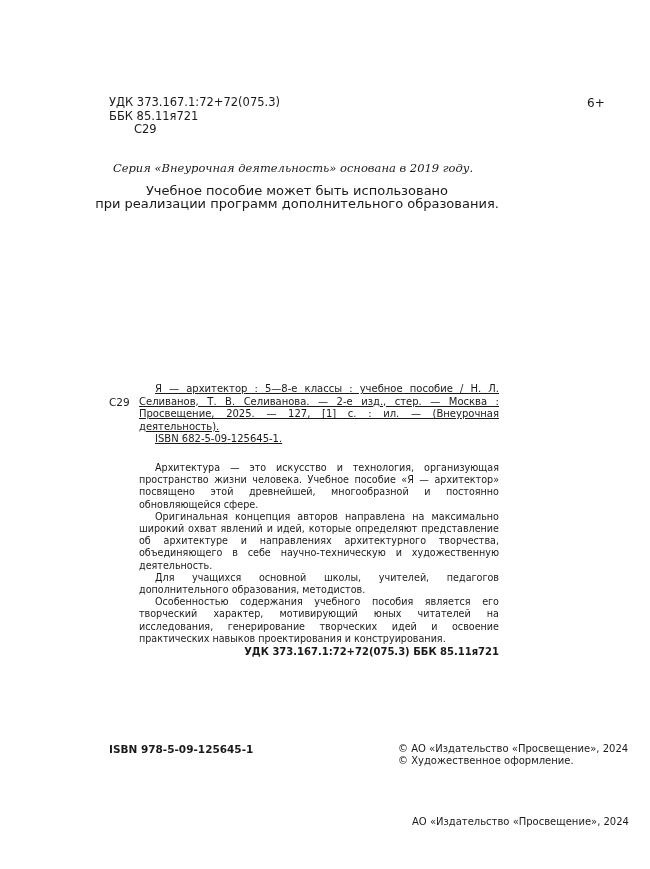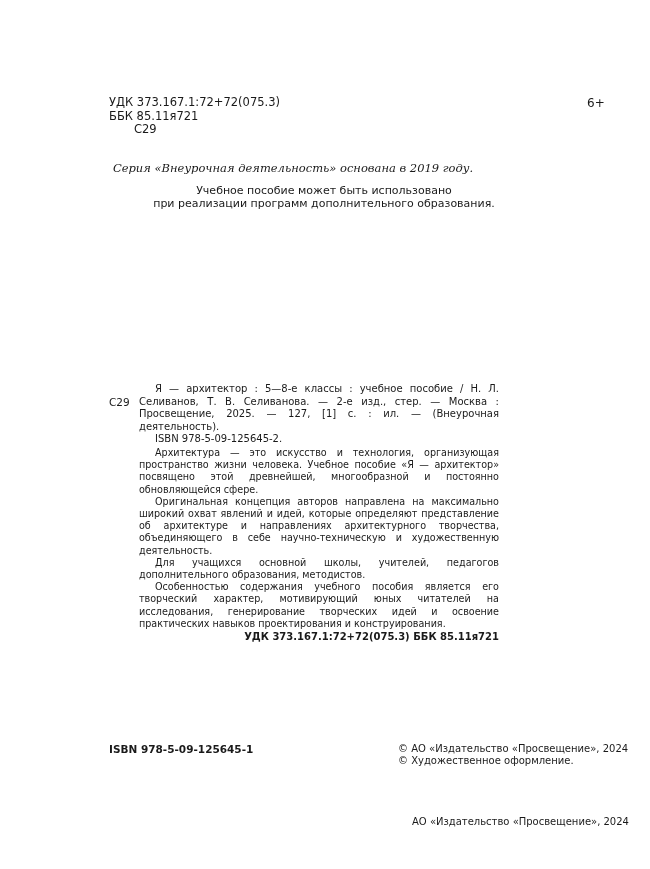--- a/index.html
+++ b/index.html
@@ -3,27 +3,27 @@
   <meta charset="utf-8">
   <style>
     html, body { margin: 0; padding: 0; background: #ffffff; }
     body { width: 650px; height: 869px; position: relative; overflow: hidden; color: #1a1a1a; font-family: "DejaVu Sans", sans-serif; }
     .abs { position: absolute; }
     .codes { left: 109px; top: 96px; font-size: 11.5px; line-height: 13.5px; }
     .codes div { white-space: nowrap; }
     .codes .c29 { padding-left: 25px; }
     .age { left: 587px; top: 96px; font-size: 12px; }
     .series { left: 0; width: 586px; top: 161px; text-align: center; font-family: "DejaVu Serif", serif; font-style: italic; font-size: 11.5px; }
-    .note { left: 0; width: 594px; top: 184px; text-align: center; font-size: 11px; line-height: 13px; padding-left: 27px; }
+    .note { left: 0; width: 594px; top: 184px; text-align: center; font-size: 13px; line-height: 13px; }
     .card { left: 109px; top: 383px; width: 390px; font-size: 10px; line-height: 12.6px; }
     .card .author { padding-left: 30px; font-weight: bold; font-size: 10.5px; }
     .card .mark { position: absolute; left: 0; top: 13px; font-size: 10.5px; }
-    .card .bib { padding-left: 30px; text-align: justify; }
+    .card .bib { padding-left: 30px; text-align: justify; text-decoration: underline; }
     .card .ind { text-indent: 16px; }
-    .card .ann { padding-left: 30px; font-size: 9.6px; line-height: 12.2px; text-align: justify; margin-top: 1px; }
+    .card .ann { padding-left: 30px; font-size: 9.6px; line-height: 12.2px; text-align: justify; margin-top: 16px; }
     .card .ann p { margin: 0; text-indent: 16px; }
     .card .end { text-align: right; font-weight: bold; font-size: 10px; line-height: 12.6px; padding-top: 1px; }
     .card .end div { display: inline-block; text-align: left; }
     .isbn-bottom { left: 109px; top: 743px; font-weight: bold; font-size: 10.5px; }
     .copy { left: 398px; top: 743px; font-size: 10px; line-height: 12.4px; }
     .copy .sub { padding-left: 14px; margin-top: 48px; }
   </style>
 </head>
 <body>
 
@@ -38,21 +38,21 @@
 <div class="abs series">Серия «Внеурочная деятельность» основана в 2019 году.</div>
 
 <div class="abs note">
   <div>Учебное пособие может быть использовано</div>
   <div>при реализации программ дополнительного образования.</div>
 </div>
 
 <div class="abs card">
   <div class="mark">С29</div>
   <div class="bib ind">Я — архитектор : 5—8-е классы : учебное пособие / Н. Л. Селиванов, Т. В. Селиванова. — 2-е изд., стер. — Москва : Просвещение, 2025. — 127, [1] с. : ил. — (Внеурочная деятельность).</div>
-  <div class="bib ind">ISBN 978-5-09-125645-2.</div>
+  <div class="bib ind">ISBN 682-5-09-125645-1.</div>
   <div class="ann">
     <p>Архитектура — это искусство и технология, организующая пространство жизни человека. Учебное пособие «Я — архитектор» посвящено этой древнейшей, многообразной и постоянно обновляющейся сфере.</p>
     <p>Оригинальная концепция авторов направлена на максимально широкий охват явлений и идей, которые определяют представление об архитектуре и направлениях архитектурного творчества, объединяющего в себе научно-техническую и художественную деятельность.</p>
     <p>Для учащихся основной школы, учителей, педагогов дополнительного образования, методистов.</p>
     <p>Особенностью содержания учебного пособия является его творческий характер, мотивирующий юных читателей на исследования, генерирование творческих идей и освоение практических навыков проектирования и конструирования.</p>
   </div>
   <div class="end">
     <div>
       <div>УДК 373.167.1:72+72(075.3)</div>
       <div>ББК 85.11я721</div>

